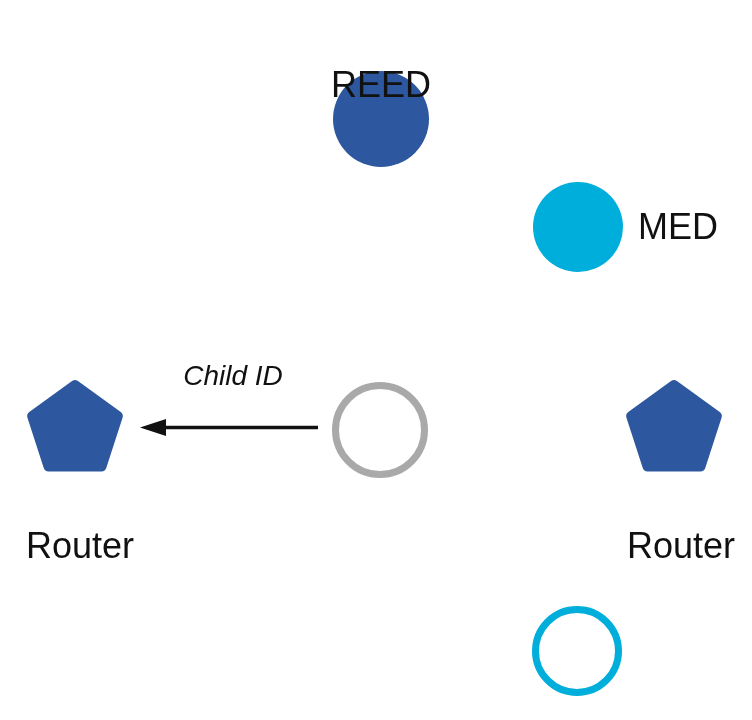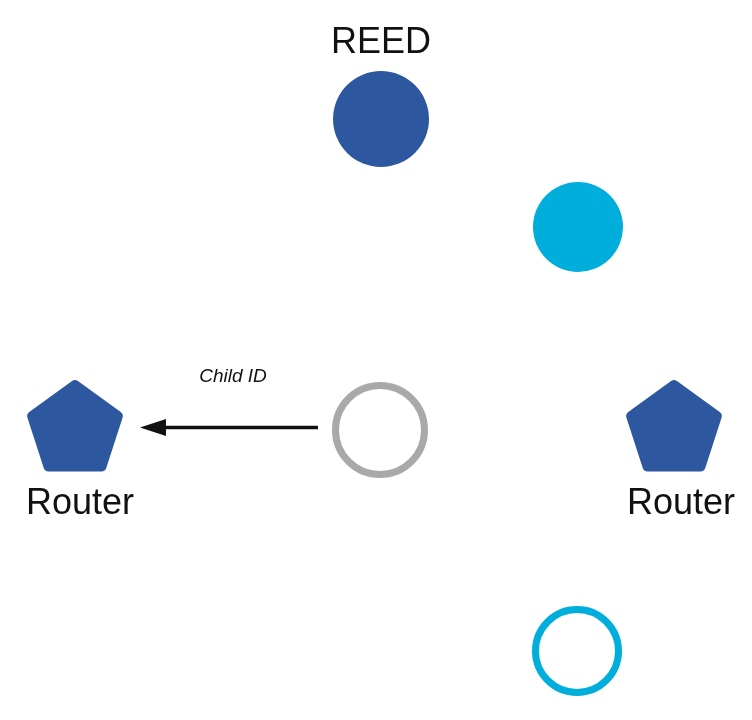--- a/index.html
+++ b/index.html
@@ -26,29 +26,30 @@
   }
   .node-label {
     position: absolute;
     color: #111111;
     font-size: 36px;
     line-height: 42px;
     white-space: nowrap;
   }
   .centered {
     text-align: center;
+    margin-top: 44px;
   }
   .edge-label {
     position: absolute;
     left: 153px;
     top: 362px;
     width: 160px;
     text-align: center;
     font-style: italic;
-    font-size: 19px;
+    font-size: 28px;
     line-height: 27px;
     color: #111111;
   }
 </style>
 </head>
 <body>
 
 <div class="stage">
 
   <svg width="752" height="720" viewBox="0 0 752 720">
@@ -66,20 +67,21 @@
     <polygon points="674,385 716.8,416.1 700.5,466.4 647.5,466.4 631.2,416.1" stroke-width="10" stroke-linejoin="round" fill="#2D579E" stroke="#2D579E"></polygon>
 
     <g>
       <line x1="318" y1="427.5" x2="165" y2="427.5" stroke-width="3.5" stroke="#111111"></line>
       <polygon points="140,427.5 166,419 166,436" fill="#111111"></polygon>
     </g>
   </svg>
 
   <div class="node-label centered" style="left:303px; top:20px; width:156px;">REED</div>
 
+  <div class="node-label" style="left:638px; top:206px;">MED</div>
 
   <div class="node-label centered" style="left:0px; top:481px; width:160px;">Router</div>
 
   <div class="node-label centered" style="left:601px; top:481px; width:160px;">Router</div>
 
 
   <div class="edge-label">
     <div>Child ID</div>
   </div>
 

